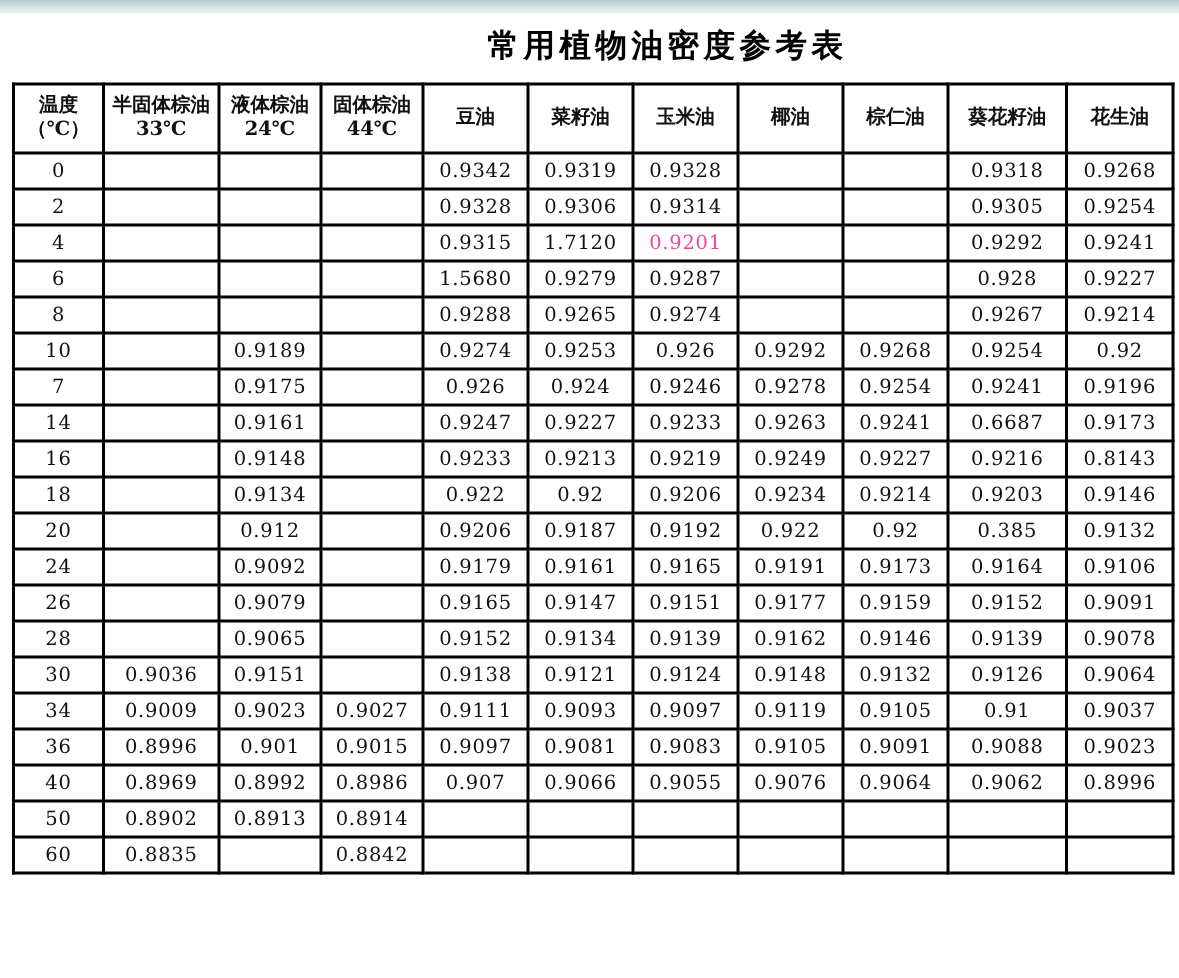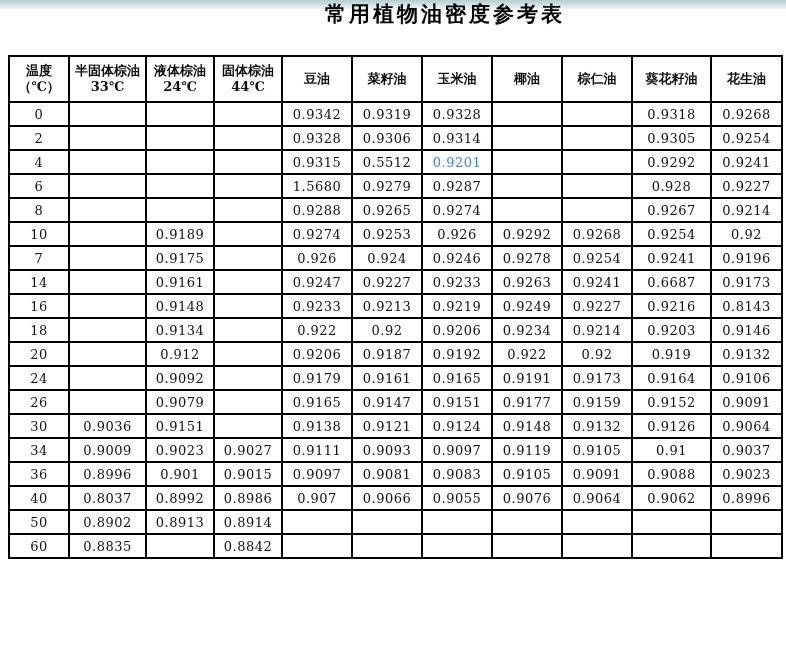--- a/index.html
+++ b/index.html
@@ -9,21 +9,21 @@
     font-family:"DejaVu Serif","Liberation Serif",serif;
     color:#111;
     position:relative;
     overflow:hidden;
   }
   .topbar{
     position:absolute;top:0;left:0;width:786px;height:9px;
     background:linear-gradient(#b5ccd2,#eef6f3);
   }
   .title{
-    position:absolute;top:0;left:0;width:682px;
+    position:absolute;top:16px;left:0;width:682px;
     padding-left:104px;
     text-align:center;
     font-size:21px;font-weight:bold;
     letter-spacing:3px;
     color:#000;
   }
   table.density{
     position:absolute;top:55px;left:8px;
     border-collapse:collapse;
     table-layout:fixed;
@@ -41,21 +41,21 @@
     height:44px;
     font-size:13px;
     font-weight:bold;
     line-height:1.25;
   }
   table.density td{
     height:22px;
     font-size:13px;
     letter-spacing:0.5px;
   }
-  td.hl{ color:#3b82f6; }
+  td.hl{ color:#ec4899; }
 </style>
 </head>
 <body>
 
 <div class="topbar"></div>
 
 <div class="title">常用植物油密度参考表</div>
 
 <table class="density">
   <colgroup>
@@ -138,21 +138,21 @@
         <td></td>
         <td>0.9305</td>
         <td>0.9254</td>
       </tr>
       <tr>
         <td>4</td>
         <td></td>
         <td></td>
         <td></td>
         <td>0.9315</td>
-        <td>0.5512</td>
+        <td>1.7120</td>
         <td class="hl">0.9201</td>
         <td></td>
         <td></td>
         <td>0.9292</td>
         <td>0.9241</td>
       </tr>
       <tr>
         <td>6</td>
         <td></td>
         <td></td>
@@ -246,21 +246,21 @@
       <tr>
         <td>20</td>
         <td></td>
         <td>0.912</td>
         <td></td>
         <td>0.9206</td>
         <td>0.9187</td>
         <td>0.9192</td>
         <td>0.922</td>
         <td>0.92</td>
-        <td>0.919</td>
+        <td>0.385</td>
         <td>0.9132</td>
       </tr>
       <tr>
         <td>24</td>
         <td></td>
         <td>0.9092</td>
         <td></td>
         <td>0.9179</td>
         <td>0.9161</td>
         <td>0.9165</td>
@@ -274,20 +274,33 @@
         <td></td>
         <td>0.9079</td>
         <td></td>
         <td>0.9165</td>
         <td>0.9147</td>
         <td>0.9151</td>
         <td>0.9177</td>
         <td>0.9159</td>
         <td>0.9152</td>
         <td>0.9091</td>
+      </tr>
+      <tr>
+        <td>28</td>
+        <td></td>
+        <td>0.9065</td>
+        <td></td>
+        <td>0.9152</td>
+        <td>0.9134</td>
+        <td>0.9139</td>
+        <td>0.9162</td>
+        <td>0.9146</td>
+        <td>0.9139</td>
+        <td>0.9078</td>
       </tr>
       <tr>
         <td>30</td>
         <td>0.9036</td>
         <td>0.9151</td>
         <td></td>
         <td>0.9138</td>
         <td>0.9121</td>
         <td>0.9124</td>
         <td>0.9148</td>
@@ -316,21 +329,21 @@
         <td>0.9097</td>
         <td>0.9081</td>
         <td>0.9083</td>
         <td>0.9105</td>
         <td>0.9091</td>
         <td>0.9088</td>
         <td>0.9023</td>
       </tr>
       <tr>
         <td>40</td>
-        <td>0.8037</td>
+        <td>0.8969</td>
         <td>0.8992</td>
         <td>0.8986</td>
         <td>0.907</td>
         <td>0.9066</td>
         <td>0.9055</td>
         <td>0.9076</td>
         <td>0.9064</td>
         <td>0.9062</td>
         <td>0.8996</td>
       </tr>

